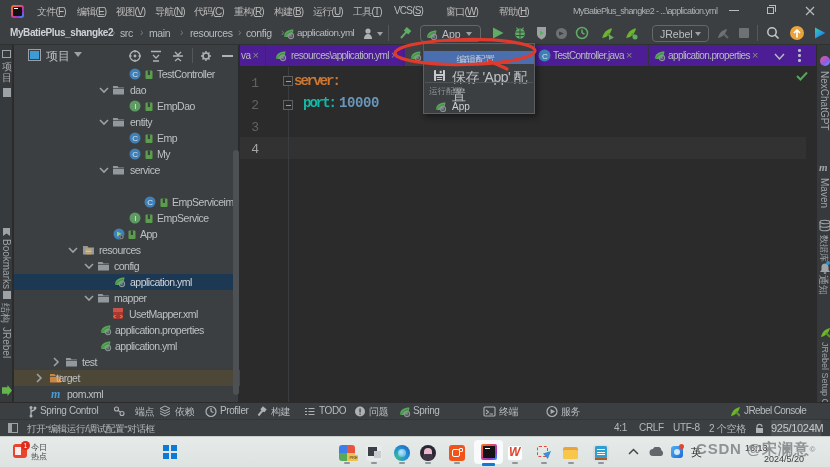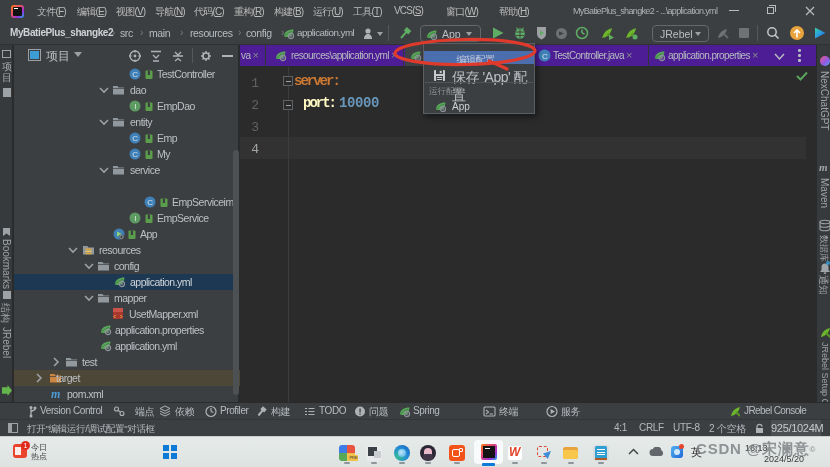--- a/index.html
+++ b/index.html
@@ -530,21 +530,21 @@
   <div class="num" style="left:0px;top:97px;color:#a2a5a8">4</div>
   <div class="abs" style="left:48px;top:22px;width:1px;height:335px;background:#3b3e40"></div>
 
   <div class="abs" style="left:43px;top:31px;width:10px;height:10px;border:1px solid #5e6265;background:#2b2b2b">
       <div class="abs" style="left:2px;top:4px;width:5px;height:1px;background:#9da1a4"></div>
     </div>
   <div class="abs" style="left:43px;top:55px;width:10px;height:10px;border:1px solid #5e6265;background:#2b2b2b">
       <div class="abs" style="left:2px;top:4px;width:5px;height:1px;background:#9da1a4"></div>
     </div>
   <div class="code abs" style="left:54px;top:28px;color:#cc7832">server:</div>
-  <div class="code abs" style="left:63px;top:50px;color:#fef9c3">port:</div>
+  <div class="code abs" style="left:63px;top:50px;color:#14b8a6">port:</div>
   <div class="code abs" style="left:99px;top:50px;color:#6897bb;letter-spacing:-0.4px">10000</div>
   <svg class="abs" style="left:556px;top:26px" width="12" height="10">
       <path d="M1,5 L4.5,8.5 L11,1.5" stroke="#5ba35e" stroke-width="2" fill="none"></path>
     </svg>
 </div>
 
 <div class="abs stripeR">
   <div class="abs" style="left:3px;top:11px;width:10px;height:10px;border-radius:5px;background:linear-gradient(135deg,#e85a8a,#8e5ae8 60%,#4ab0e8)"></div>
   <div class="vtext" style="left:13px;top:26px">NexChatGPT</div>
   <div class="abs" style="left:2px;top:116px;font-size:11px;font-style:italic;font-weight:bold;color:#9fa4a8;font-family:'Liberation Serif'">m</div>
@@ -581,21 +581,21 @@
 
 <svg class="abs" style="left:0;top:0;z-index:50;pointer-events:none" width="830" height="467">
   <ellipse cx="465" cy="52" rx="70" ry="12.5" fill="none" stroke="#e03a2c" stroke-width="3.2" transform="rotate(-1 465 52)"></ellipse>
   <path d="M489,61 C496,64 502,66.5 507,69" fill="none" stroke="#e03a2c" stroke-width="3.2" stroke-linecap="round"></path>
 </svg>
 
 <div class="abs botbar">
   <svg class="abs" style="left:27px;top:2px" width="12" height="13">
       <use href="#branch"></use>
     </svg>
-  <div class="bitem" style="left:40px">Version Control</div>
+  <div class="bitem" style="left:40px">Spring Control</div>
   <svg class="abs" style="left:113px;top:2px" width="12" height="13">
       <use href="#endp"></use>
     </svg>
   <div class="bitem" style="left:135px">端点</div>
   <svg class="abs" style="left:159px;top:2px" width="12" height="12">
       <use href="#deps"></use>
     </svg>
   <div class="bitem" style="left:175px">依赖</div>
   <svg class="abs" style="left:205px;top:2px" width="12" height="13">
       <use href="#profc"></use>

